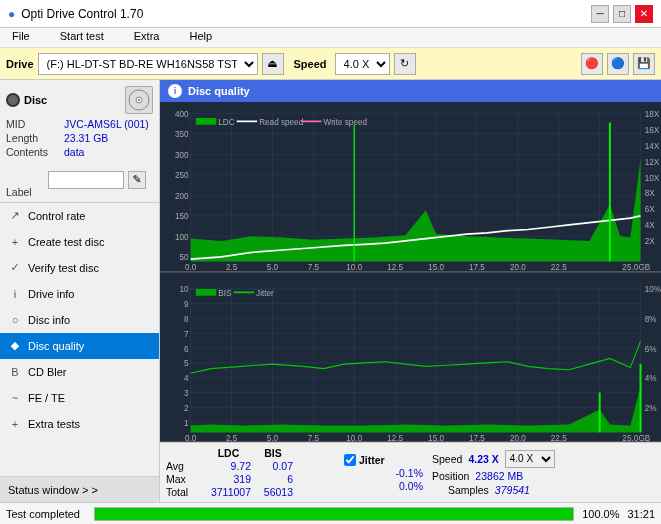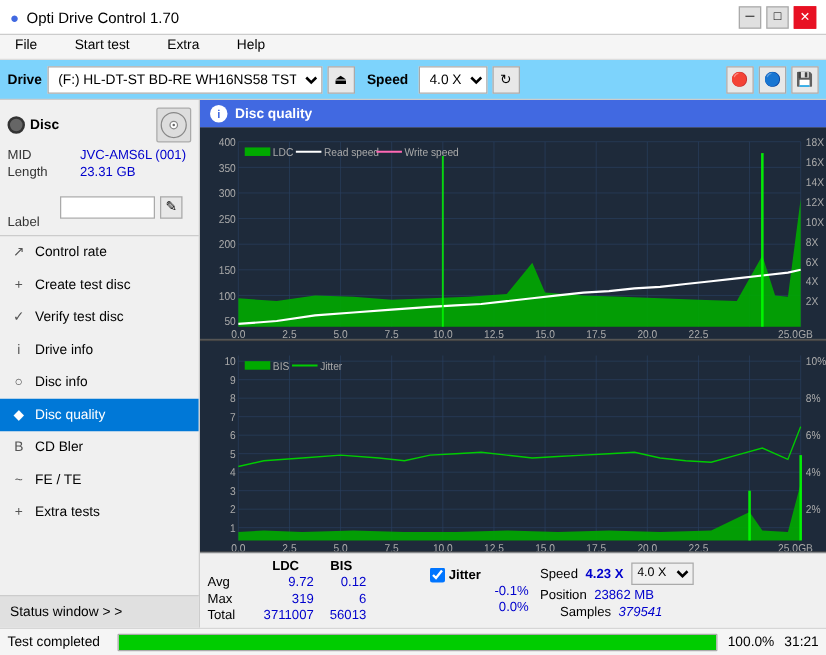--- a/index.html
+++ b/index.html
@@ -38,21 +38,21 @@
       gap: 14px;
     }
     .menubar-item {
       padding: 2px 8px;
       cursor: pointer;
       font-size: 11px;
     }
 
     
     .toolbar {
-      background: #7dd3fc;
+      background: #fef9c3;
       height: 32px;
       display: flex;
       align-items: center;
       padding: 0 6px;
       border-bottom: 1px solid #ccc;
       gap: 4px;
     }
     .drive-select {
       height: 22px;
       border: 1px solid #aaa;
@@ -338,20 +338,24 @@
         </div>
       </div>
       <div class="disc-field">
         <span class="disc-field-label">MID</span>
         <span class="disc-field-value">JVC-AMS6L (001)</span>
       </div>
       <div class="disc-field">
         <span class="disc-field-label">Length</span>
         <span class="disc-field-value">23.31 GB</span>
       </div>
+      <div class="disc-field">
+        <span class="disc-field-label">Contents</span>
+        <span class="disc-field-value">data</span>
+      </div>
       <div class="disc-label-row">
         <span class="disc-label-text">Label</span>
         <input type="text" class="disc-label-input" value="" style="">
         <div class="disc-label-btn">✎</div>
       </div>
     </div>
 
     <div class="nav-items">
       <div class="nav-item">
         <span class="nav-icon">↗</span>
@@ -559,21 +563,21 @@
 
       <div style="display:flex; flex-direction:column; font-size:10.5px; gap:1px; min-width:170px;">
         <div style="display:grid; grid-template-columns:38px 45px 40px; gap:2px;">
           <span></span>
           <span style="text-align:center; font-weight:bold;">LDC</span>
           <span style="text-align:center; font-weight:bold;">BIS</span>
         </div>
         <div style="display:grid; grid-template-columns:38px 45px 40px; gap:2px;">
           <span>Avg</span>
           <span style="text-align:right; color:#0000cc;">9.72</span>
-          <span style="text-align:right; color:#0000cc;">0.12</span>
+          <span style="text-align:right; color:#0000cc;">0.07</span>
         </div>
         <div style="display:grid; grid-template-columns:38px 45px 40px; gap:2px;">
           <span>Max</span>
           <span style="text-align:right; color:#0000cc;">319</span>
           <span style="text-align:right; color:#0000cc;">6</span>
         </div>
         <div style="display:grid; grid-template-columns:38px 45px 40px; gap:2px;">
           <span>Total</span>
           <span style="text-align:right; color:#0000cc;">3711007</span>
           <span style="text-align:right; color:#0000cc;">56013</span>

